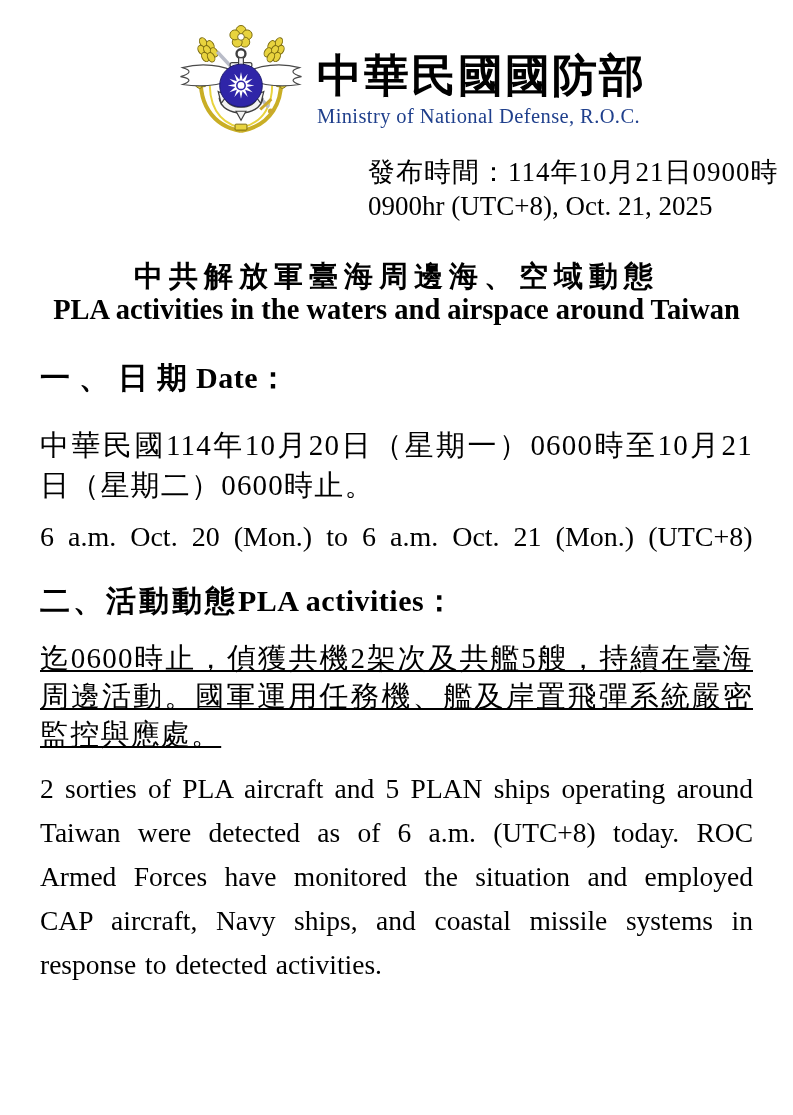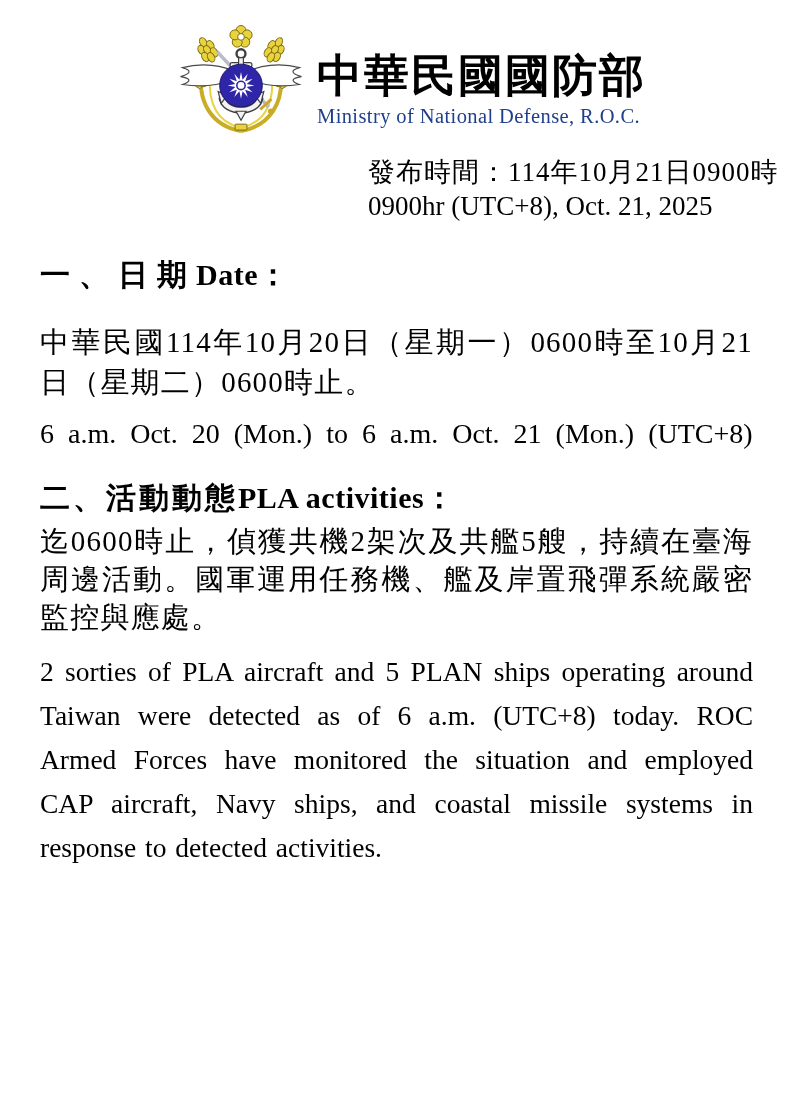--- a/index.html
+++ b/index.html
@@ -36,21 +36,21 @@
   .sec.h2{margin-top:26px;}
   .sec .zh1{letter-spacing:9px;}
   .sec .zh2{letter-spacing:3px;}
   .sec .en{margin-left:0;letter-spacing:0.5px;}
 
   
   p{margin:0 40px;}
   .zh-para{font-size:29px;text-align:justify;letter-spacing:1.2px;}
   .para1{margin-top:27px;line-height:40px;}
   .en-date{margin-top:14px;font-size:28px;line-height:36px;word-spacing:7px;}
-  .para2{margin-top:4px;line-height:38px;}
+  .para2{margin-top:18px;line-height:38px;text-decoration:underline;}
   .en-para{margin-top:14px;font-size:27.5px;line-height:44px;text-align:justify;word-spacing:2px;}
 
   
   .gold{fill:var(--emblem_gold);stroke:var(--emblem_gold_dark);stroke-width:1;}
   .stem{stroke:var(--emblem_stem);stroke-width:4;fill:none;}
   .stem2{stroke:var(--emblem_gold);stroke-width:2;fill:none;}
   .wing{fill:#ffffff;stroke:#4a4a4a;stroke-width:1.2;}
   .metalfill{fill:var(--emblem_metal);stroke:var(--emblem_outline);stroke-width:1.2;}
   .disc{fill:var(--emblem_blue);stroke:#1d1a6e;stroke-width:1;}
 </style>
@@ -131,20 +131,24 @@
       <div class="org-zh">中華民國國防部</div>
       <div class="org-en">Ministry of National Defense, R.O.C.</div>
     </div>
   </header>
 
   <div class="release">
     <div class="zh">發布時間：114年10月21日0900時</div>
     <div class="en">0900hr (UTC+8), Oct. 21, 2025</div>
   </div>
 
+  <div class="doc-title">
+    <div class="t-zh">中共解放軍臺海周邊海、空域動態</div>
+    <div class="t-en">PLA activities in the waters and airspace around Taiwan</div>
+  </div>
 
   <h2 class="sec h1"><span class="zh1">一、日期</span><span class="en">Date：</span></h2>
 
   <p class="zh-para para1">中華民國114年10月20日（星期一）0600時至10月21日（星期二）0600時止。</p>
 
   <p class="en-date">6 a.m. Oct. 20 (Mon.) to 6 a.m. Oct. 21 (Mon.) (UTC+8)</p>
 
   <h2 class="sec h2"><span class="zh2">二、活動動態</span><span class="en">PLA activities：</span></h2>
 
   <p class="zh-para para2">迄0600時止，偵獲共機2架次及共艦5艘，持續在臺海周邊活動。國軍運用任務機、艦及岸置飛彈系統嚴密監控與應處。</p>

